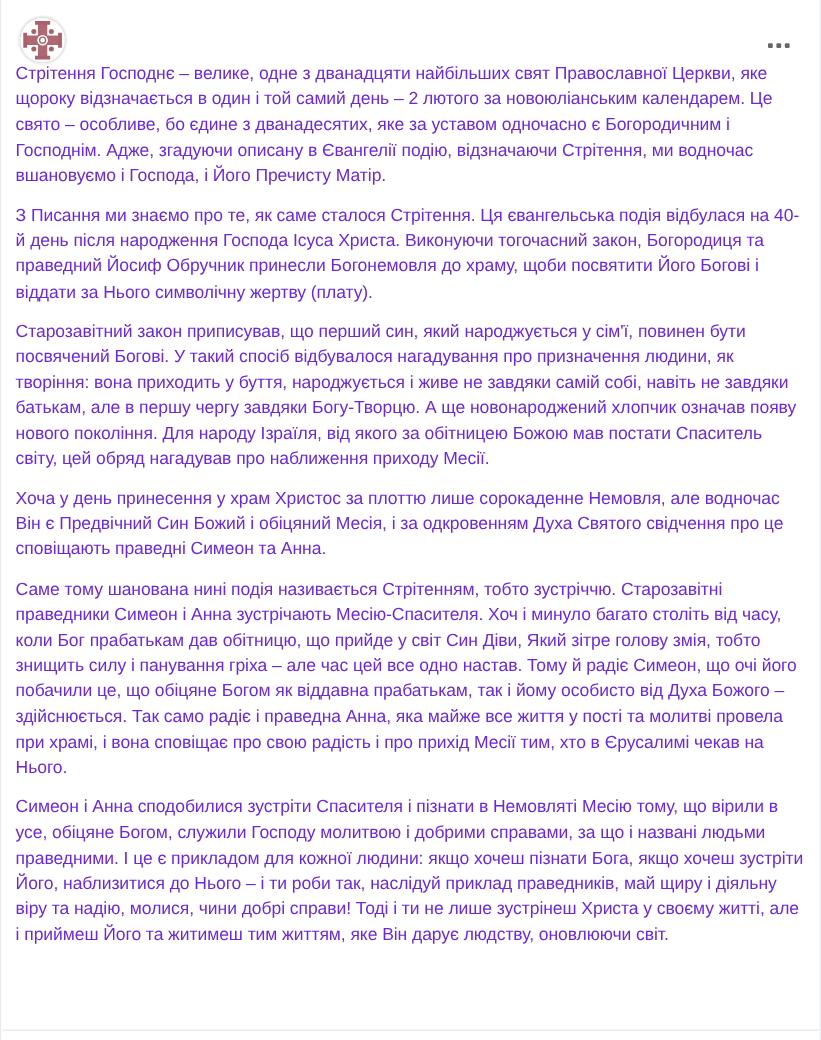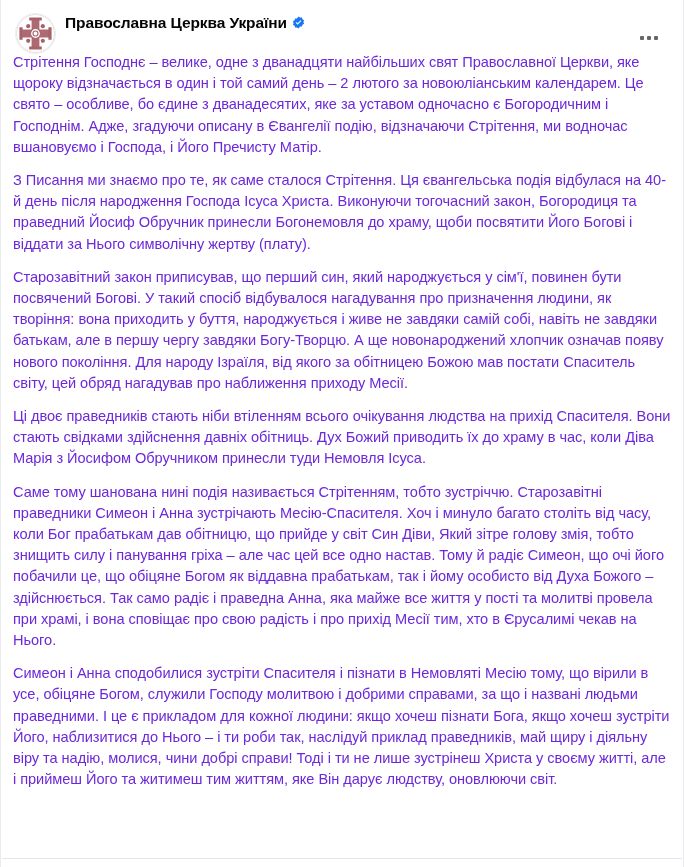--- a/index.html
+++ b/index.html
@@ -173,43 +173,34 @@
           <circle cx="12.2" cy="26.8" r="2.1"></circle>
           <circle cx="26.8" cy="26.8" r="2.1"></circle>
         </g>
         <circle cx="19.5" cy="19.5" r="4.4" fill="#ffffff"></circle>
         <circle cx="19.5" cy="19.5" r="2.5" fill="none" stroke="#a9626b" stroke-width="1.1"></circle>
         <circle cx="19.5" cy="19.5" r="19" fill="none" stroke="#e3dcdc" stroke-width="1"></circle>
       </svg>
     </div>
 
     <div class="header-text">
-      <div class="page-name-row">
-        <span class="page-name">Православна Церква України</span>
-        <span class="verified-badge">
-          <svg width="13" height="13" viewBox="0 0 16 16">
-            <path fill="#1877f2" d="M8 0.6l1.85 1.36 2.29-.08.72 2.18 1.95 1.2-.78 2.16.78 2.16-1.95 1.2-.72 2.18-2.29-.08L8 15.4l-1.85-1.36-2.29.08-.72-2.18-1.95-1.2.78-2.16-.78-2.16 1.95-1.2.72-2.18 2.29.08z"></path>
-            <path fill="#ffffff" d="M6.98 10.76L4.5 8.3l.96-.97 1.52 1.5 3.58-3.58.96.97z"></path>
-          </svg>
-        </span>
-      </div>
 
     </div>
 
     <div class="menu-button">
       <span class="dot"></span>
       <span class="dot"></span>
       <span class="dot"></span>
     </div>
   </div>
 
   <div class="post-body">
     <p>Стрітення Господнє – велике, одне з дванадцяти найбільших свят Православної Церкви, яке щороку відзначається в один і той самий день – 2 лютого за новоюліанським календарем. Це свято – особливе, бо єдине з дванадесятих, яке за уставом одночасно є Богородичним і Господнім. Адже, згадуючи описану в Євангелії подію, відзначаючи Стрітення, ми водночас вшановуємо і Господа, і Його Пречисту Матір.</p>
     <p>З Писання ми знаємо про те, як саме сталося Стрітення. Ця євангельська подія відбулася на 40-й день після народження Господа Ісуса Христа. Виконуючи тогочасний закон, Богородиця та праведний Йосиф Обручник принесли Богонемовля до храму, щоби посвятити Його Богові і віддати за Нього символічну жертву (плату).</p>
     <p>Старозавітний закон приписував, що перший син, який народжується у сім'ї, повинен бути посвячений Богові. У такий спосіб відбувалося нагадування про призначення людини, як творіння: вона приходить у буття, народжується і живе не завдяки самій собі, навіть не завдяки батькам, але в першу чергу завдяки Богу-Творцю. А ще новонароджений хлопчик означав появу нового покоління. Для народу Ізраїля, від якого за обітницею Божою мав постати Спаситель світу, цей обряд нагадував про наближення приходу Месії.</p>
-    <p>Ці двоє праведників стають ніби втіленням всього очікування людства на прихід Спасителя. Вони стають свідками здійснення давніх обітниць. Дух Божий приводить їх до храму в час, коли Діва Марія з Йосифом Обручником принесли туди Немовля Ісуса.</p>
+    <p>Хоча у день принесення у храм Христос за плоттю лише сорокаденне Немовля, але водночас Він є Предвічний Син Божий і обіцяний Месія, і за одкровенням Духа Святого свідчення про це сповіщають праведні Симеон та Анна.</p>
     <p>Саме тому шанована нині подія називається Стрітенням, тобто зустріччю. Старозавітні праведники Симеон і Анна зустрічають Месію-Спасителя. Хоч і минуло багато століть від часу, коли Бог прабатькам дав обітницю, що прийде у світ Син Діви, Який зітре голову змія, тобто знищить силу і панування гріха – але час цей все одно настав. Тому й радіє Симеон, що очі його побачили це, що обіцяне Богом як віддавна прабатькам, так і йому особисто від Духа Божого – здійснюється. Так само радіє і праведна Анна, яка майже все життя у пості та молитві провела при храмі, і вона сповіщає про свою радість і про прихід Месії тим, хто в Єрусалимі чекав на Нього.</p>
     <p>Симеон і Анна сподобилися зустріти Спасителя і пізнати в Немовляті Месію тому, що вірили в усе, обіцяне Богом, служили Господу молитвою і добрими справами, за що і названі людьми праведними. І це є прикладом для кожної людини: якщо хочеш пізнати Бога, якщо хочеш зустріти Його, наблизитися до Нього – і ти роби так, наслідуй приклад праведників, май щиру і діяльну віру та надію, молися, чини добрі справи! Тоді і ти не лише зустрінеш Христа у своєму житті, але і приймеш Його та житимеш тим життям, яке Він дарує людству, оновлюючи світ.</p>
 
   </div>
 
   <div class="bottom-divider"></div>
 </div>
 
 </body></html>

